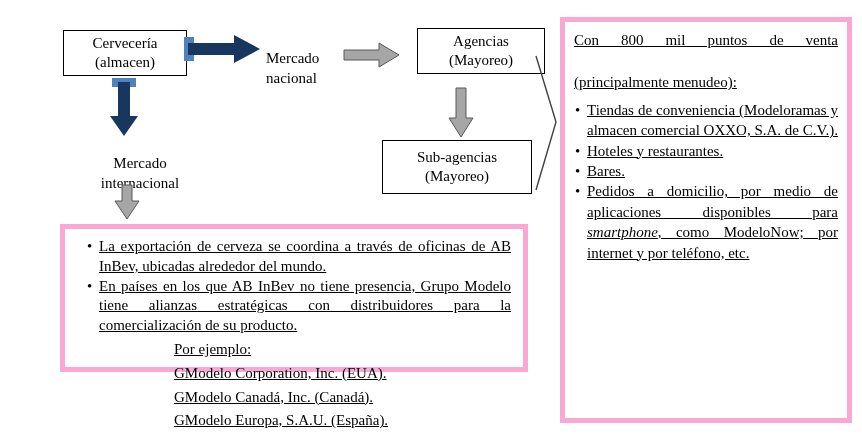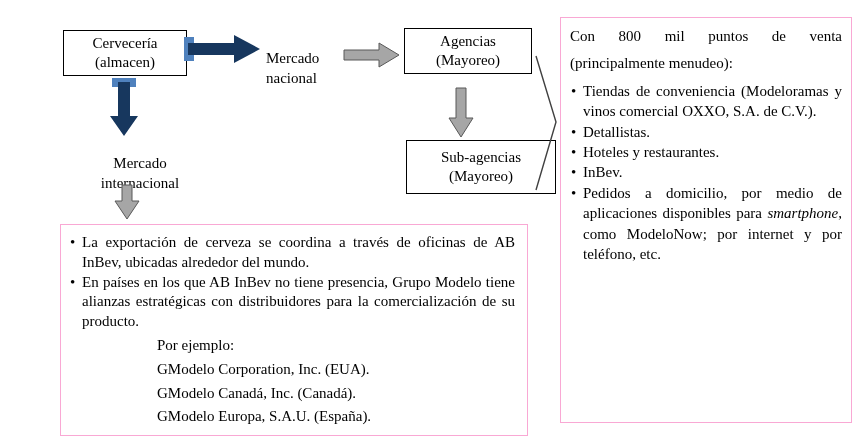--- a/index.html
+++ b/index.html
@@ -11,35 +11,35 @@
     position:absolute; border:1px solid #000; background:#fff;
     display:flex; flex-direction:column; align-items:center; justify-content:center;
     text-align:center; font-size:15px; line-height:1.28;
   }
   .plainlabel {
     position:absolute; font-size:15px; line-height:1.3; text-align:center;margin-top:12px;
   }
   .arrow { position:absolute; }
   .brace { position:absolute; }
   .bigbox {
-    position:absolute; border:1px solid #f9a8d4; background:#fff;
-    font-size:15px; line-height:1.32; box-sizing:border-box;
+    position:absolute; border:5px solid #f9a8d4; background:#fff;
+    font-size:15px; line-height:1.32; box-sizing:border-box;text-decoration:underline;
   }
-  .export-box { left:60px; top:224px; width:468px; height:212px; padding:8px 12px 6px 7px; }
+  .export-box { left:60px; top:224px; width:468px; height:148px; padding:8px 12px 6px 20px; }
   .retail-box { left:560px; top:17px; width:292px; height:406px; padding:8px 9px 6px 9px; line-height:1.36; }
   .bullet {
     position:relative; padding-left:14px; text-align:justify; margin:0;
   }
   .bullet::before { content:"\2022"; position:absolute; left:2px; }
   .retail-box .bullet { padding-left:13px; }
   .retail-box .bullet::before { left:1px; }
   .examples { padding-left:85px; }
   .examples div { margin:4px; }
   .intro-justify { text-align:justify; text-align-last:justify; }
-  .intro2 { margin-top:7px; margin-bottom:7px; }
+  .intro2 { margin-top:22px; margin-bottom:7px; }
   .italic { font-style:italic; }
 </style>
 </head>
 <body>
 
 <div class="canvas">
 
   <div class="node" style="left:63px; top:30px; width:122px; height:44px;">
     <div>Cervecería</div>
     <div>(almacen)</div>
@@ -52,30 +52,30 @@
 
   <div class="plainlabel" style="left:266px; top:37px; width:80px; text-align:left;">
     <div>Mercado</div>
     <div>nacional</div>
   </div>
 
   <svg class="arrow" style="left:343px; top:41px;" width="58" height="28">
     <polygon points="1,9 36,9 36,2 56,14 36,26 36,19 1,19" stroke="#595959" stroke-width="1" fill="#a6a6a6"></polygon>
   </svg>
 
-  <div class="node" style="left:404px; top:28px; width:126px; height:44px;">
+  <div class="node" style="left:417px; top:28px; width:126px; height:44px;">
     <div>Agencias</div>
     <div>(Mayoreo)</div>
   </div>
 
   <svg class="arrow" style="left:446px; top:87px;" width="30" height="52">
     <polygon points="10,1 20,1 20,31 27,31 15,50 3,31 10,31" stroke="#595959" stroke-width="1" fill="#a6a6a6"></polygon>
   </svg>
 
-  <div class="node" style="left:382px; top:140px; width:148px; height:52px;margin-left:24px;">
+  <div class="node" style="left:382px; top:140px; width:148px; height:52px;">
     <div>Sub-agencias</div>
     <div>(Mayoreo)</div>
   </div>
 
   <svg class="arrow" style="left:107px; top:78px;" width="34" height="60">
     <rect x="5" y="0" width="24" height="9" fill="#4f81bd"></rect>
     <polygon points="11,4 11,38 3,38 17,58 31,38 23,38 23,4" fill="#17375e"></polygon>
   </svg>
 
   <div class="plainlabel" style="left:90px; top:142px; width:100px;">
@@ -98,22 +98,21 @@
       <div>Por ejemplo:</div>
       <div>GModelo Corporation, Inc. (EUA).</div>
       <div>GModelo Canadá, Inc. (Canadá).</div>
       <div>GModelo Europa, S.A.U. (España).</div>
     </div>
   </div>
 
   <div class="bigbox retail-box">
     <div class="intro-justify">Con 800 mil puntos de venta</div>
     <div class="intro2">(principalmente menudeo):</div>
-    <div class="bullet">Tiendas de conveniencia (Modeloramas y vinos comercial OXXO, S.A. de C.V.).</div>
-    <div class="bullet">Detallistas.</div>
+    <div class="bullet">Tiendas de conveniencia (Modeloramas y almacen comercial OXXO, S.A. de C.V.).</div>
     <div class="bullet">Hoteles y restaurantes.</div>
-    <div class="bullet">InBev.</div>
+    <div class="bullet">Bares.</div>
     <div class="bullet">
       <span>Pedidos a domicilio, por medio de aplicaciones disponibles para </span><span class="italic">smartphone</span><span>, como ModeloNow; por internet y por teléfono, etc.</span>
     </div>
   </div>
 
 </div>
 
 </body></html>

